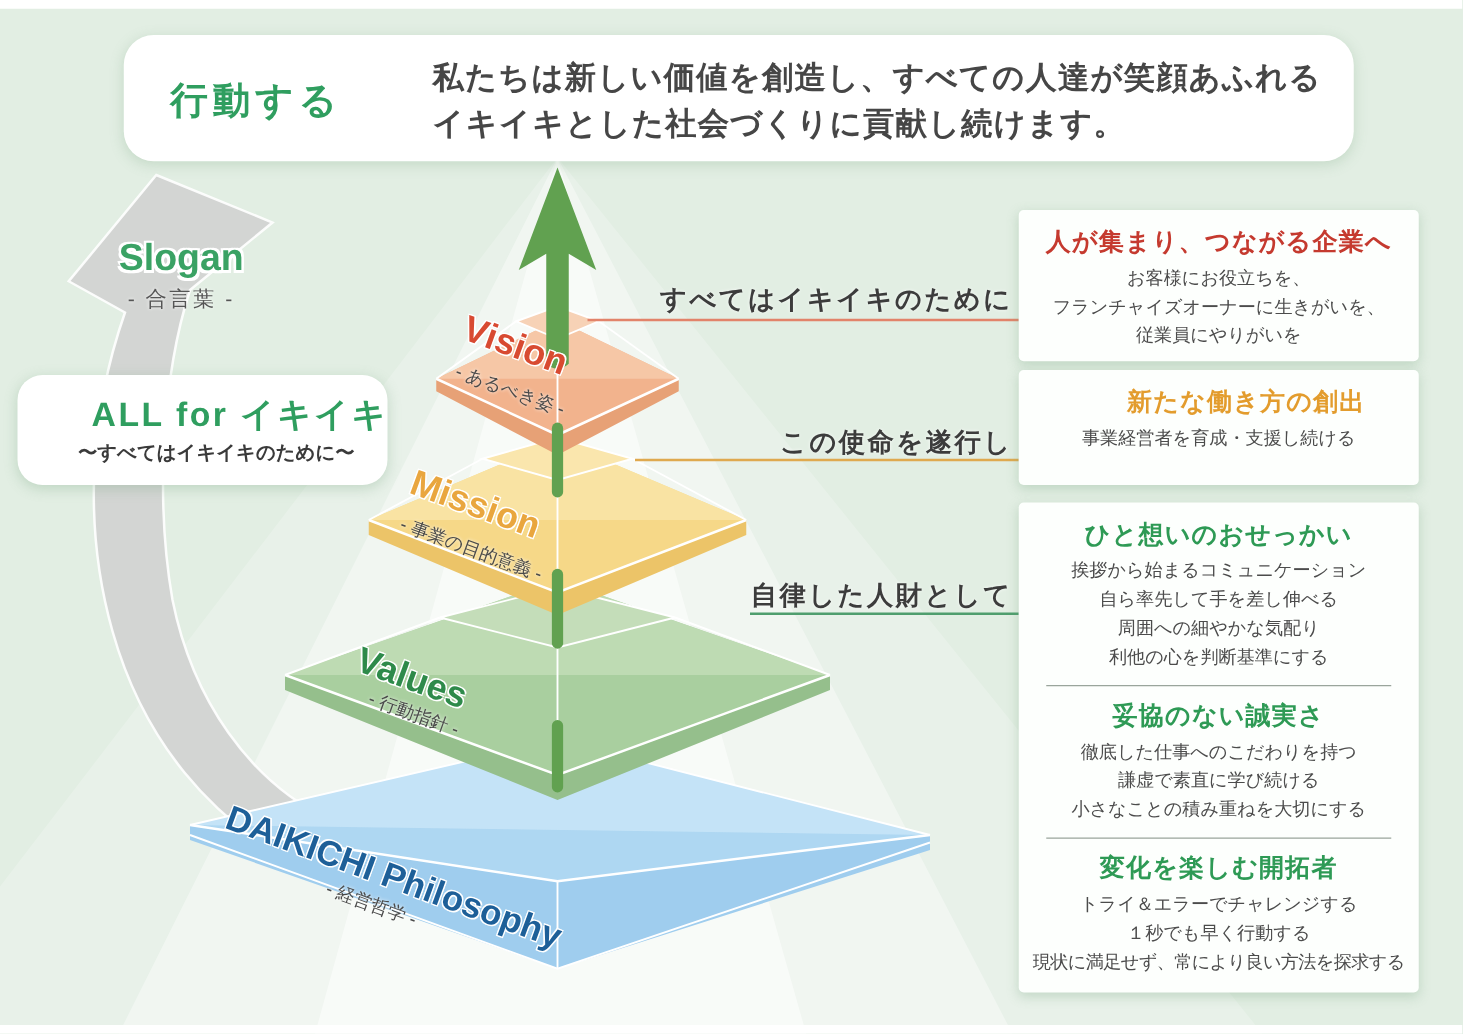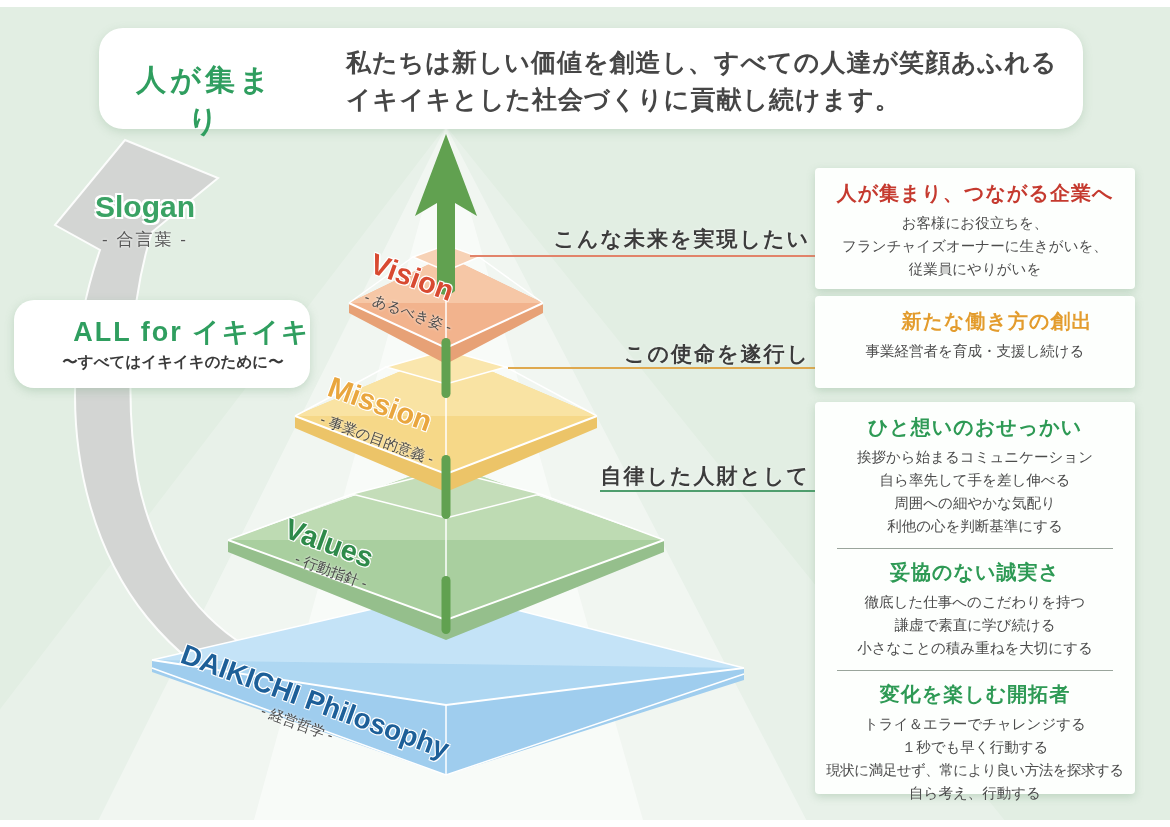--- a/index.html
+++ b/index.html
@@ -162,42 +162,42 @@
     <rect x="441.5" y="338" width="9" height="60" rx="4.5" fill="#61a150"></rect>
     <rect x="441.5" y="455" width="9" height="64" rx="4.5" fill="#61a150"></rect>
     <rect x="441.5" y="576" width="9" height="58" rx="4.5" fill="#61a150"></rect>
   </g>
 </svg>
 
 <div class="abs edge-bar" style="top:0;"></div>
 <div class="abs edge-bar" style="top:820px;"></div>
 
 <div class="abs header-box"></div>
-<div class="abs header-title">人が集まり</div>
+<div class="abs header-title">行動する</div>
 <div class="abs statement">
   <div>私たちは新しい価値を創造し、すべての人達が笑顔あふれる</div>
   <div>イキイキとした社会づくりに貢献し続けます。</div>
 </div>
 
 <div class="abs slogan-label">Slogan</div>
 <div class="abs slogan-sub">- 合言葉 -</div>
 <div class="abs allfor-box"></div>
 <div class="abs allfor-main">ALL for イキイキ</div>
 <div class="abs allfor-sub">〜すべてはイキイキのために〜</div>
 
 <div class="abs tier-label vision-label">Vision</div>
 <div class="abs tier-sub vision-sub">- あるべき姿 -</div>
 <div class="abs tier-label mission-label">Mission</div>
 <div class="abs tier-sub mission-sub">- 事業の目的意義 -</div>
 <div class="abs tier-label values-label">Values</div>
 <div class="abs tier-sub values-sub">- 行動指針 -</div>
 <div class="abs tier-label phil-label">DAIKICHI Philosophy</div>
 <div class="abs tier-sub phil-sub">- 経営哲学 -</div>
 
-<div class="abs annotation anno-1">こんな未来を実現したい</div>
+<div class="abs annotation anno-1">すべてはイキイキのために</div>
 <div class="abs annotation anno-2">この使命を遂行し</div>
 <div class="abs annotation anno-3">自律した人財として</div>
 
 <div class="abs panel panel-1">
   <div class="panel-title pt-red">人が集まり、つながる企業へ</div>
   <div class="panel-line">お客様にお役立ちを、</div>
   <div class="panel-line">フランチャイズオーナーに生きがいを、</div>
   <div class="panel-line">従業員にやりがいを</div>
 </div>
 
@@ -215,14 +215,13 @@
   <div class="divider"></div>
   <div class="panel-title pt-green" style="margin-top:6px;">妥協のない誠実さ</div>
   <div class="panel-line">徹底した仕事へのこだわりを持つ</div>
   <div class="panel-line">謙虚で素直に学び続ける</div>
   <div class="panel-line">小さなことの積み重ねを大切にする</div>
   <div class="divider"></div>
   <div class="panel-title pt-green" style="margin-top:6px;">変化を楽しむ開拓者</div>
   <div class="panel-line">トライ＆エラーでチャレンジする</div>
   <div class="panel-line">１秒でも早く行動する</div>
   <div class="panel-line" style="letter-spacing:-0.5px;">現状に満足せず、常により良い方法を探求する</div>
-  <div class="panel-line">自ら考え、行動する</div>
 </div>
 
 </body></html>

